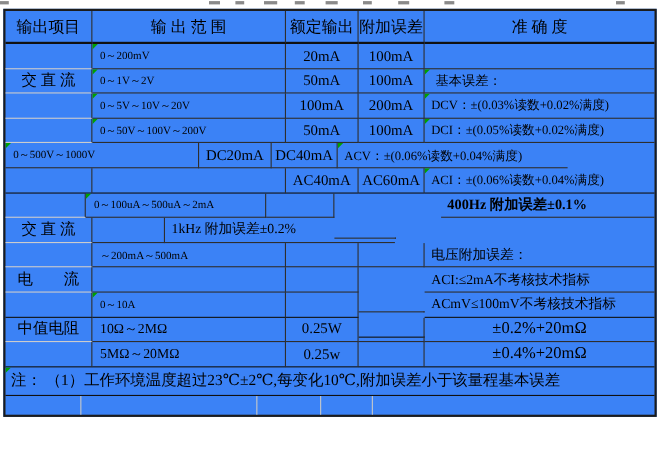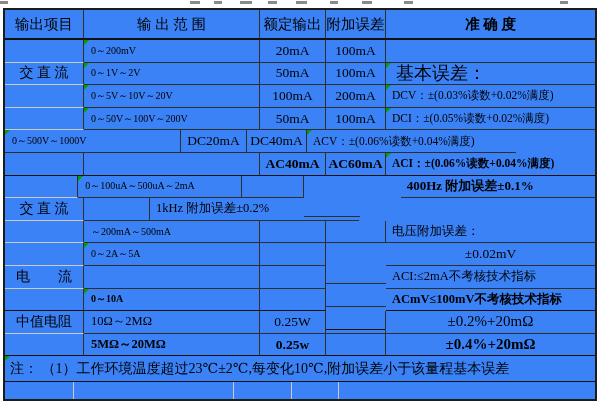--- a/index.html
+++ b/index.html
@@ -18,25 +18,25 @@
 
   .cell{box-sizing:border-box;position:relative;display:flex;align-items:center;overflow:hidden;
         border-right:1px solid #2e2e2e;border-bottom:1px solid #2e2e2e;white-space:nowrap;}
   .c1{width:79px;justify-content:center;font-size:14px;border-bottom-color:#cccccc;}
   .c2{width:176px;padding-left:7px;font-size:10px;}
   .c3{width:66px;justify-content:center;font-size:13.5px;}
   .c4{width:60px;justify-content:center;font-size:13.5px;}
   .c5{width:209px;padding-left:6px;font-size:12.5px;border-right:none;}
 
   .hdr .cell{justify-content:center;font-size:14.5px;padding-left:0;border-bottom:2px solid #111;}
-  .sec .cell{border-bottom:1.5px solid #111;font-weight:bold;}
+  .sec .cell{border-bottom:1.5px solid #111;}
 
   .small-c2{font-size:12.5px;}
   .col4-right{justify-content:flex-end;padding-right:6px;margin-top:40px;}
-  .acc-big{font-size:18px;padding-left:10px;}
+  .acc-big{font-size:12px;padding-left:10px;}
   .acc-small{font-size:11.5px;}
   .acc-bold{font-weight:bold;font-size:13px;margin-left:41px;}
   .acc-reg{font-size:12.5px;}
   .acc-center{justify-content:center;padding-left:0;font-size:13.5px;}
   .acc-cbig{justify-content:center;padding-left:0;font-size:15px;}
 
   .mark{position:absolute;top:0;left:0;width:0;height:0;
         border-top:5px solid #00A000;border-right:5px solid transparent;}
 
   .ncell{width:100%;border-right:none;border-bottom:1.5px solid #111;padding-left:5px;font-size:14px;}
@@ -63,21 +63,21 @@
     <div class="frag" style="left:560px;width:8px;"></div>
   </div>
 
   <div class="tbl">
 
     <div class="row hrow hdr">
       <div class="cell c1">输出项目</div>
       <div class="cell c2">输  出  范  围</div>
       <div class="cell c3">额定输出</div>
       <div class="cell c4">附加误差</div>
-      <div class="cell c5" style="justify-content:center;font-weight:bold;">准  确  度</div>
+      <div class="cell c5" style="justify-content:center;">准  确  度</div>
     </div>
 
     <div class="row drow">
       <div class="cell c1"></div>
       <div class="cell c2">0～200mV<span class="mark"></span></div>
       <div class="cell c3">20mA</div>
       <div class="cell c4">100mA</div>
       <div class="cell c5"></div>
     </div>
 
@@ -135,27 +135,20 @@
     </div>
 
     <div class="row drow">
       <div class="cell c1"></div>
       <div class="cell c2">～200mA～500mA</div>
       <div class="cell c3"></div>
       <div class="cell c4"></div>
       <div class="cell c5 acc-reg">电压附加误差：</div>
     </div>
 
-    <div class="row drow">
-      <div class="cell c1"></div>
-      <div class="cell c2">0～2A～5A<span class="mark"></span></div>
-      <div class="cell c3"></div>
-      <div class="cell c4 col4-right">DC:2.5V</div>
-      <div class="cell c5 acc-center">±0.02mV</div>
-    </div>
 
     <div class="row drow">
       <div class="cell c1">电　　流</div>
       <div class="cell c2"></div>
       <div class="cell c3"></div>
       <div class="cell c4 col4-right">AC:6V</div>
       <div class="cell c5 acc-reg">ACI:≤2mA不考核技术指标</div>
     </div>
 
     <div class="row drow sec">

